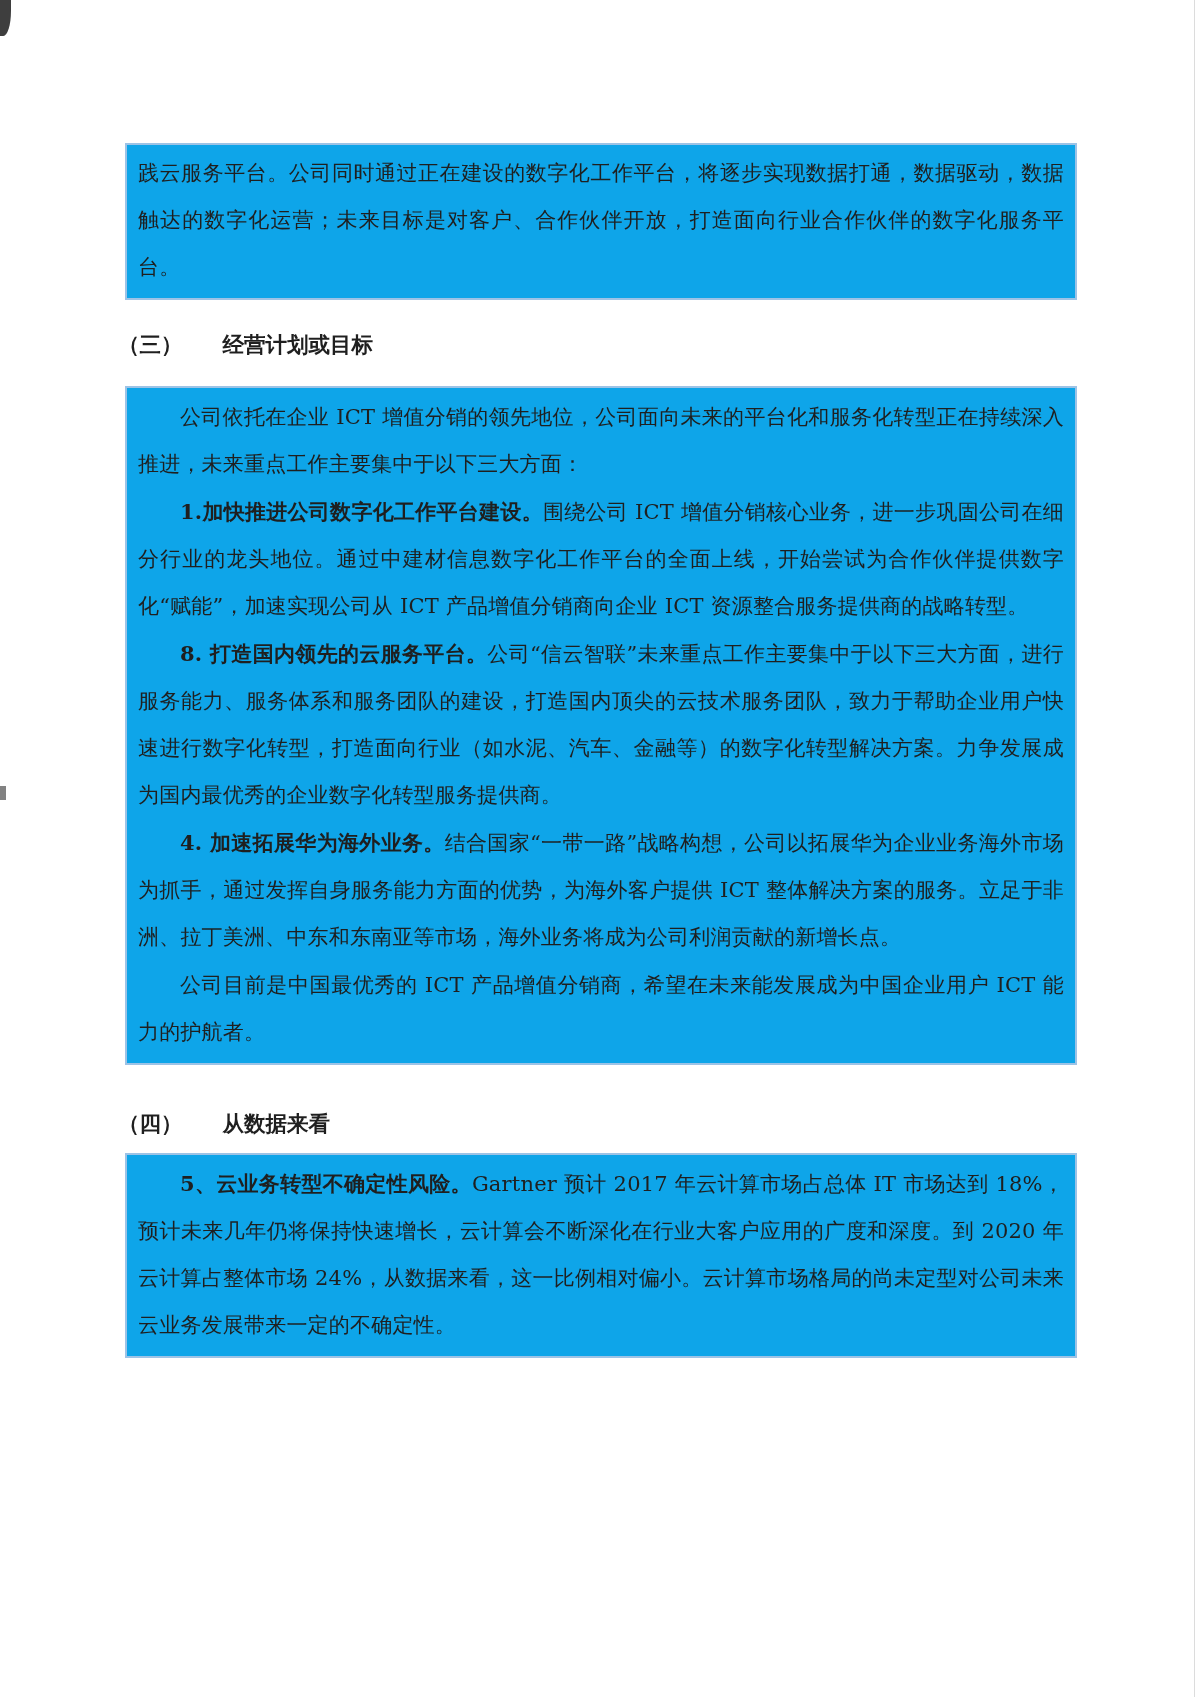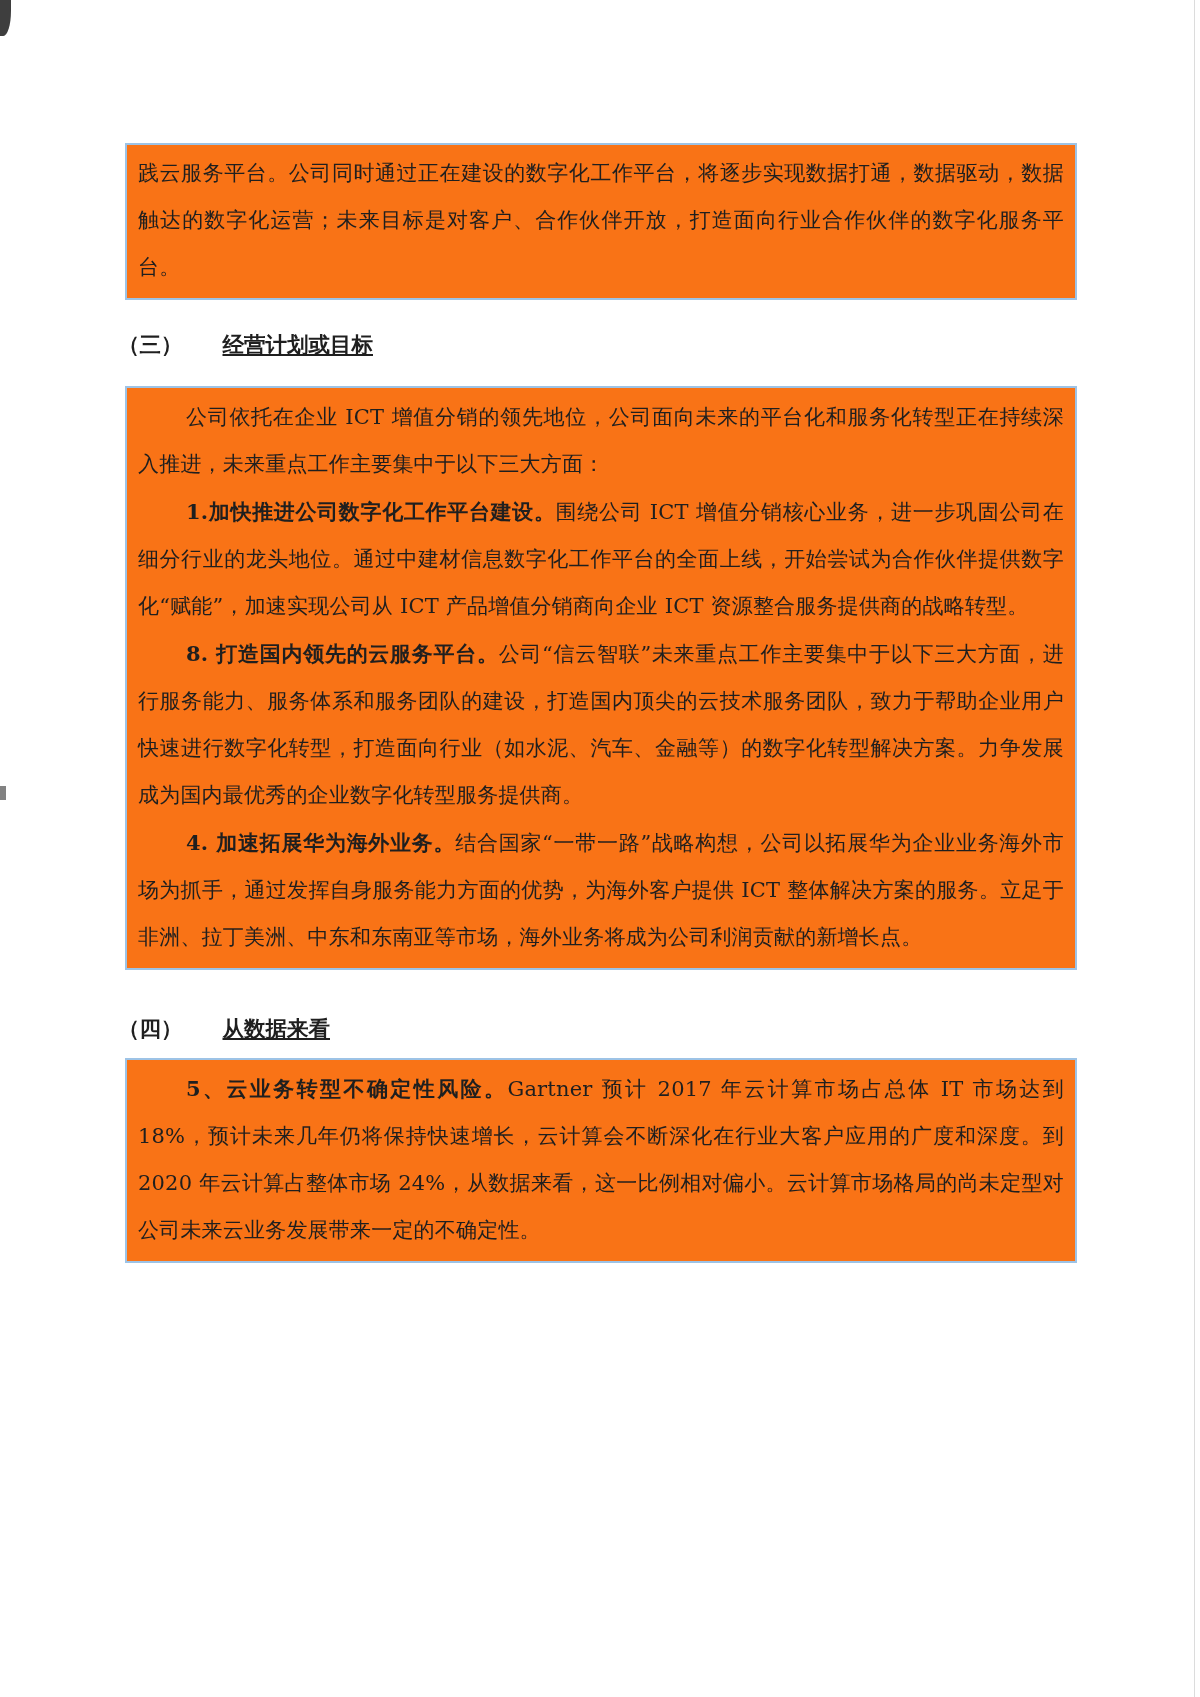--- a/index.html
+++ b/index.html
@@ -31,44 +31,44 @@
   .artifact.a2 { left: 0; top: 786px; width: 6px; height: 14px; opacity: .55; }
   .doc {
     position: absolute;
     left: 125px;
     top: 143px;
     width: 952px;
   }
   .box {
     border: 2px solid #9dc3e6;
     padding: 5px 11px 7px 11px;
-    background: #f97316;
+    background: #0ea5e9;
     box-sizing: border-box;
   }
   .para {
     margin: 0;
     font-size: 21px;
     line-height: 47px;
     text-align: justify;
     text-indent: 42px;
     letter-spacing: 0.2px;
   }
   .para.no-indent { text-indent: 0; }
-  .lead { font-weight: 700; margin-left: 6px; }
+  .lead { font-weight: 700; }
   .heading {
     display: flex;
     align-items: baseline;
     font-size: 21.5px;
     font-weight: 700;
     margin: 30px 0 26px 0;
     line-height: 30px;
   }
   .heading.h4 { margin: 44px 0 14px 0; }
   .h-num { margin-left: -7px; }
-  .h-title { margin-left: 40px; text-decoration: underline; }
+  .h-title { margin-left: 40px; }
 </style>
 </head>
 <body>
 
 <div class="page-edge"></div>
 <div class="artifact a1"></div>
 <div class="artifact a2"></div>
 
 <div class="doc">
 
@@ -79,20 +79,21 @@
   <div class="heading h3">
     <span class="h-num">（三）</span>
     <span class="h-title">经营计划或目标</span>
   </div>
 
   <div class="box">
     <p class="para"><span class="lead"></span><span>公司依托在企业 ICT 增值分销的领先地位，公司面向未来的平台化和服务化转型正在持续深入推进，未来重点工作主要集中于以下三大方面：</span></p>
     <p class="para"><span class="lead">1.加快推进公司数字化工作平台建设。</span><span>围绕公司 ICT 增值分销核心业务，进一步巩固公司在细分行业的龙头地位。通过中建材信息数字化工作平台的全面上线，开始尝试为合作伙伴提供数字化“赋能”，加速实现公司从 ICT 产品增值分销商向企业 ICT 资源整合服务提供商的战略转型。</span></p>
     <p class="para"><span class="lead">8. 打造国内领先的云服务平台。</span><span>公司“信云智联”未来重点工作主要集中于以下三大方面，进行服务能力、服务体系和服务团队的建设，打造国内顶尖的云技术服务团队，致力于帮助企业用户快速进行数字化转型，打造面向行业（如水泥、汽车、金融等）的数字化转型解决方案。力争发展成为国内最优秀的企业数字化转型服务提供商。</span></p>
     <p class="para"><span class="lead">4. 加速拓展华为海外业务。</span><span>结合国家“一带一路”战略构想，公司以拓展华为企业业务海外市场为抓手，通过发挥自身服务能力方面的优势，为海外客户提供 ICT 整体解决方案的服务。立足于非洲、拉丁美洲、中东和东南亚等市场，海外业务将成为公司利润贡献的新增长点。</span></p>
+    <p class="para"><span class="lead"></span><span>公司目前是中国最优秀的 ICT 产品增值分销商，希望在未来能发展成为中国企业用户 ICT 能力的护航者。</span></p>
   </div>
 
   <div class="heading h4">
     <span class="h-num">（四）</span>
     <span class="h-title">从数据来看</span>
   </div>
 
   <div class="box">
     <p class="para"><span class="lead">5、云业务转型不确定性风险。</span><span>Gartner 预计 2017 年云计算市场占总体 IT 市场达到 18%，预计未来几年仍将保持快速增长，云计算会不断深化在行业大客户应用的广度和深度。到 2020 年云计算占整体市场 24%，从数据来看，这一比例相对偏小。云计算市场格局的尚未定型对公司未来云业务发展带来一定的不确定性。</span></p>
   </div>

